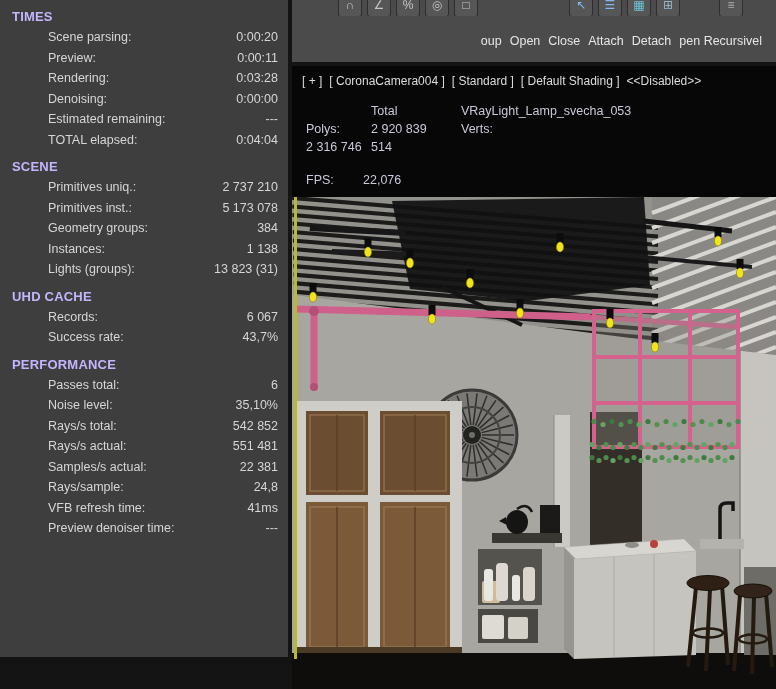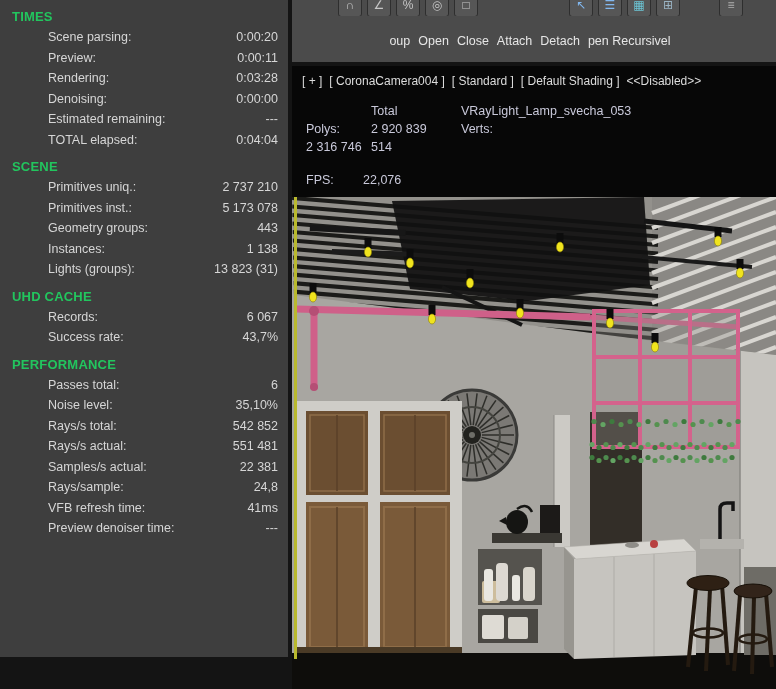--- a/index.html
+++ b/index.html
@@ -3,35 +3,35 @@
 <meta charset="utf-8">
 <title>3ds Max Viewport with Corona Stats</title>
 <style>
   html,body{margin:0;padding:0;background:#141414;width:776px;height:689px;overflow:hidden;
     font-family:"Liberation Sans","DejaVu Sans",sans-serif;}
   .app{position:absolute;left:0;top:0;width:776px;height:689px;}
 
   
   .panel{position:absolute;left:0;top:0;width:288px;height:657px;background:#3e3e3e;
     color:#d6d6d6;font-size:12.5px;overflow:hidden;}
-  .sec-title{font-weight:bold;color:#22c55e;font-size:13px;margin:9px 0 3px 12px;letter-spacing:.2px;}
+  .sec-title{font-weight:bold;color:#c4b5fd;font-size:13px;margin:9px 0 3px 12px;letter-spacing:.2px;}
   .stat-row{display:flex;justify-content:space-between;padding:2px 10px 2px 18px;line-height:16.5px;}
   .stat-label{white-space:nowrap;margin-left:30px;}
   .stat-value{text-align:right;white-space:nowrap;}
 
   
   .toolbar{position:absolute;left:292px;top:0;width:484px;height:62px;background:#4b4b4b;overflow:hidden;}
   .icons-row{position:absolute;left:0;top:0;width:484px;height:16px;overflow:hidden;display:flex;
     padding-left:46px;box-sizing:border-box;}
   .tb-icon{display:inline-block;width:22px;height:22px;margin-top:-7px;margin-right:5px;
     background:#565656;border:1px solid #2e2e2e;border-radius:3px;text-align:center;
     font-size:12px;line-height:22px;cursor:pointer;}
   .tb-icon.g-b.grp-start{margin-left:86px;}
   .tb-icon.g-c.grp-start{margin-left:34px;}
-  .btns-row{position:absolute;left:0;top:31px;width:484px;display:flex;justify-content:center;
+  .btns-row{position:absolute;left:0;top:31px;width:484px;display:flex;justify-content:flex-end;
     padding:0 10px 0 2px;box-sizing:border-box;}
   .tb-btn{color:#e6e6e6;font-size:12.5px;padding:3px 4px;cursor:pointer;white-space:nowrap;}
 
   
   .viewport{position:absolute;left:292px;top:66px;width:484px;height:623px;background:#070707;}
   .vp-header{position:absolute;left:10px;top:8px;display:flex;gap:7px;color:#dcdcdc;font-size:12px;white-space:nowrap;}
   .vp-seg{cursor:pointer;}
   .stats-overlay{position:absolute;left:10px;top:36px;color:#c9c9da;font-size:12.5px;}
   .st-grid{display:grid;grid-template-columns:53px 78px auto;column-gap:12px;line-height:18px;}
   .st-cell{white-space:nowrap;padding-left:4px;}
@@ -76,21 +76,21 @@
         <div class="stat-row">
           <span class="stat-label">Primitives uniq.:</span>
           <span class="stat-value">2 737 210</span>
         </div>
         <div class="stat-row">
           <span class="stat-label">Primitives inst.:</span>
           <span class="stat-value">5 173 078</span>
         </div>
         <div class="stat-row">
           <span class="stat-label">Geometry groups:</span>
-          <span class="stat-value">443</span>
+          <span class="stat-value">384</span>
         </div>
         <div class="stat-row">
           <span class="stat-label">Instances:</span>
           <span class="stat-value">1 138</span>
         </div>
         <div class="stat-row">
           <span class="stat-label">Lights (groups):</span>
           <span class="stat-value">13 823 (31)</span>
         </div>
         <div class="sec-title">UHD CACHE</div>

